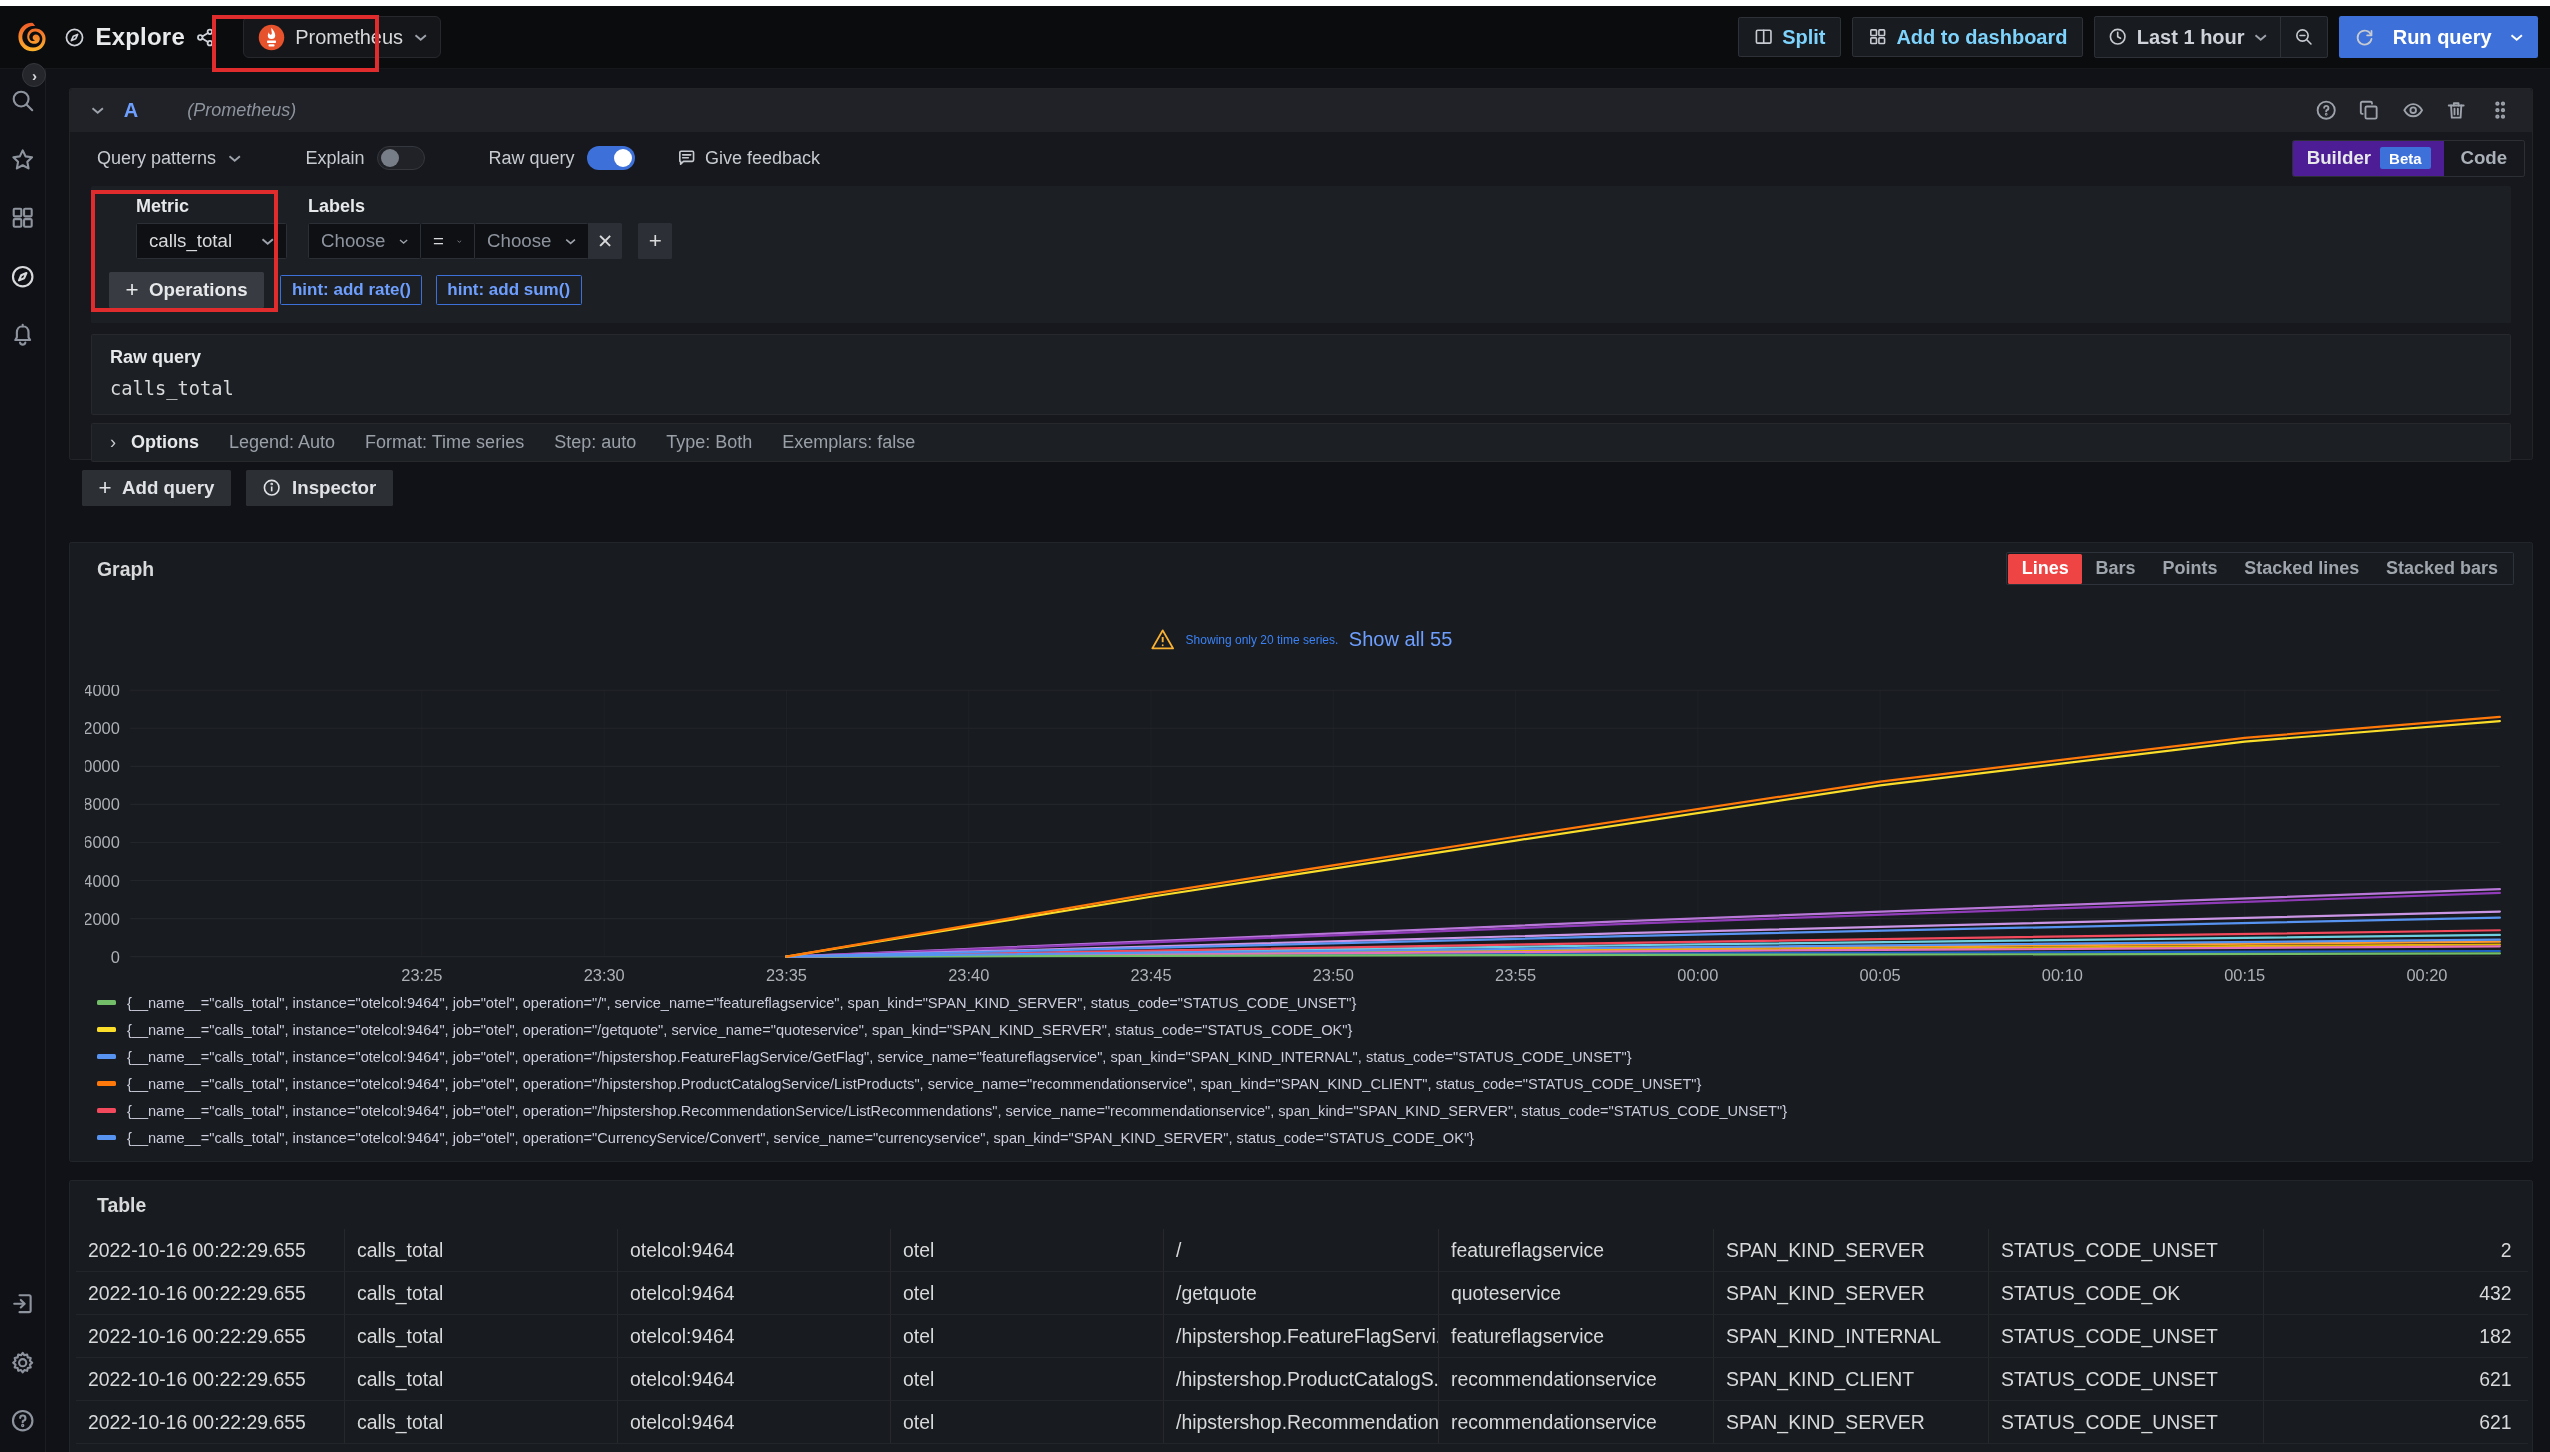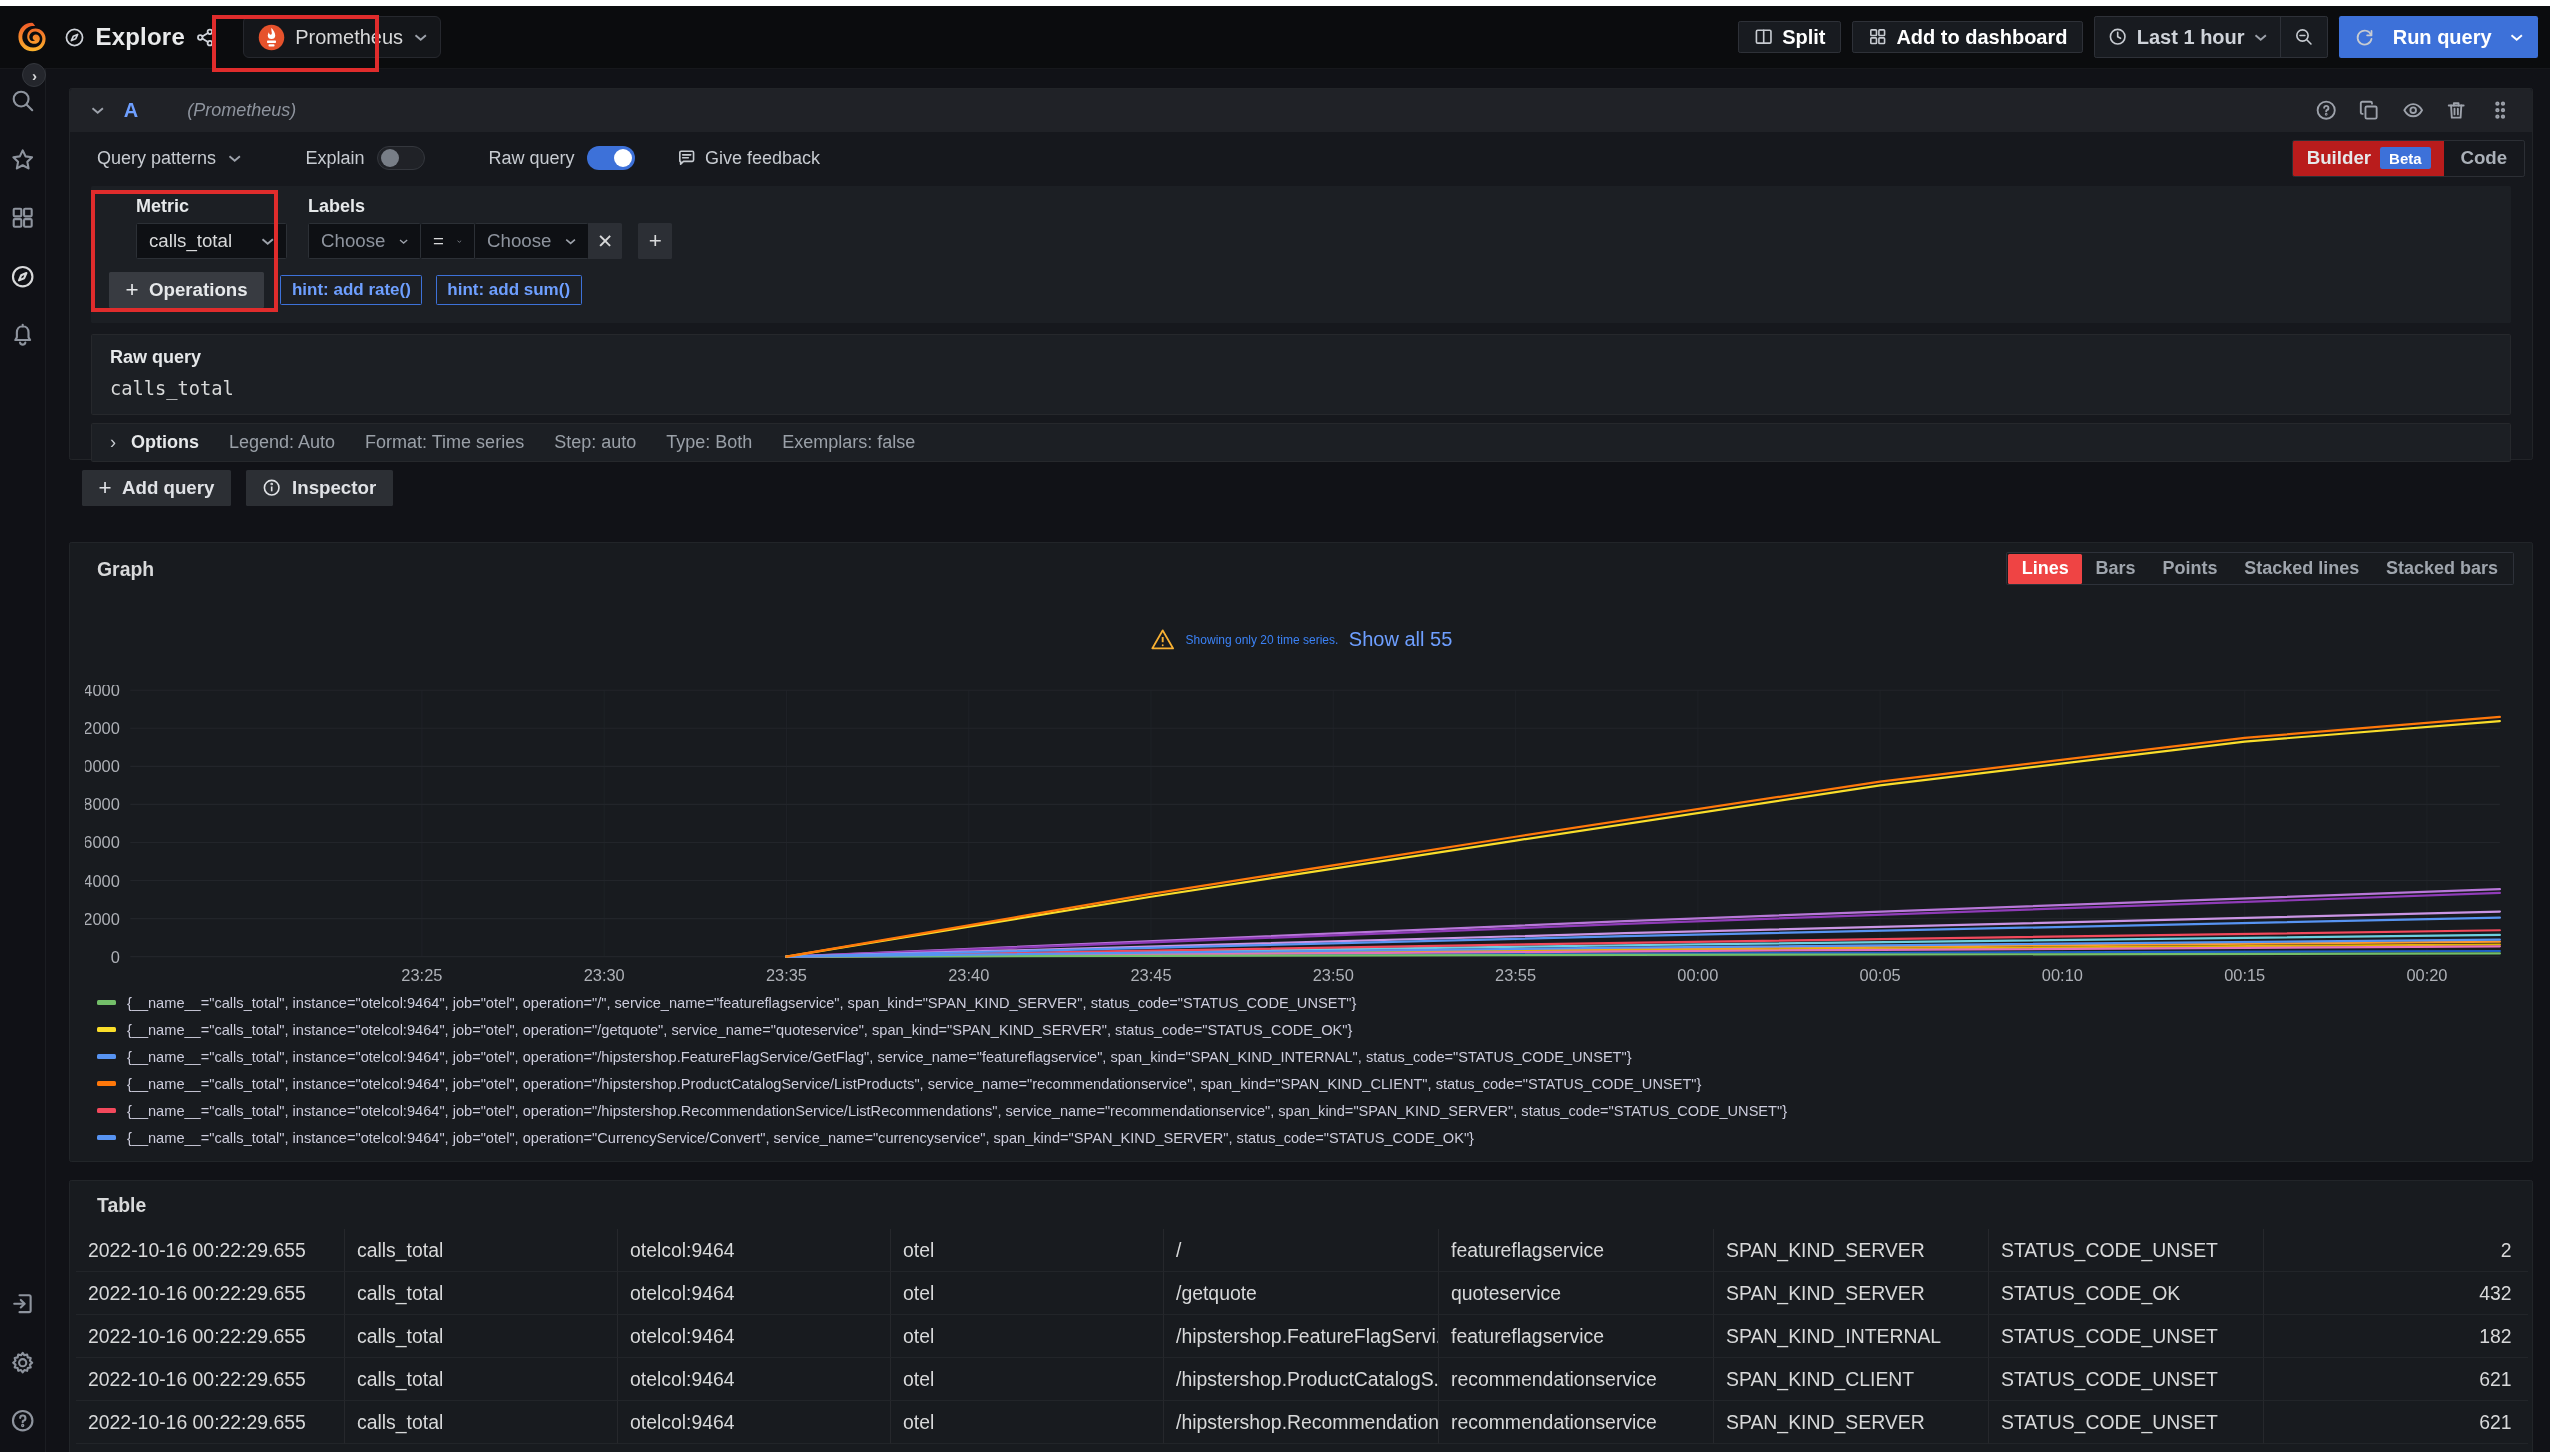--- a/index.html
+++ b/index.html
@@ -11,22 +11,22 @@
   
   .header { position:absolute; left:0; top:6px; width:2550px; height:63px; background:#0b0c0e;
             display:flex; align-items:center; padding:0 12px; border-bottom:0.7px solid #17181c; }
   .logo { width:34px; height:34px; margin:0 15px 0 3px; }
   .hdr-title { display:flex; align-items:center; gap:10.5px; margin-right:16.4px; }
   .hdr-title .t { font-size:24px; font-weight:700; color:#e9eaeb; letter-spacing:0.2px; }
   .ds-picker { display:flex; align-items:center; gap:10.5px; background:#14161a; border:0.7px solid #26282e;
                border-radius:6px; height:42px; padding:0 13.4px; margin-left:10.5px; }
   .ds-picker .n { font-size:20px; color:#d8d9da; font-weight:500; }
   .spacer { flex:1; }
-  .hbtn { display:flex; align-items:center; gap:9px; height:32px; background:#181b20; border:0.7px solid #2e3138;
-          border-radius:2.2px; padding:0 15px; font-size:20px; font-weight:600; color:#ffffff; margin-left:10.5px; }
+  .hbtn { display:flex; align-items:center; gap:9px; height:40px; background:#181b20; border:0.7px solid #2e3138;
+          border-radius:2.2px; padding:0 15px; font-size:20px; font-weight:600; color:#7dd3fc; margin-left:10.5px; }
   .tgroup { display:flex; align-items:stretch; height:42px; border:0.7px solid #2e3138; border-radius:2.2px;
             margin-left:10.5px; background:#181b20; }
   .tgroup .seg { display:flex; align-items:center; gap:9px; padding:0 13.4px; font-size:20px; font-weight:600; color:#cfd3d9; }
   .tgroup .sep { width:0.7px; background:#2e3138; }
   .runbtn { display:flex; align-items:center; gap:18px; height:42px; background:#3d71d9; border-radius:2.2px;
             padding:0 15px; font-size:20px; font-weight:700; color:#fff; margin-left:10.5px; }
   .chev { width:13.4px; height:9px; }
   .chev polyline { fill:none; stroke:#9da2ab; stroke-width:2.6; }
   .runbtn .chev polyline { stroke:#fff; }
 
@@ -57,21 +57,21 @@
   .tgl-wrap { display:flex; align-items:center; gap:12px; margin-left:64px; }
   .tgl-wrap .lbl { font-size:18px; color:#c7cbd1; font-weight:500; }
   .toggle { width:48px; height:24px; border-radius:12px; position:relative; }
   .toggle.off { background:#202227; border:0.7px solid #34373d; }
   .toggle.off .knob { position:absolute; left:3px; top:2.2px; width:18px; height:18px; border-radius:50%; background:#787e87; }
   .toggle.on { background:#3d71d9; }
   .toggle.on .knob { position:absolute; right:3px; top:3px; width:18px; height:18px; border-radius:50%; background:#fff; }
   .feedback { display:flex; align-items:center; gap:9px; margin-left:42px; font-size:18px; color:#c7cbd1; font-weight:500; }
   .seg-ctl { position:absolute; right:7.5px; top:-3px; display:flex; align-items:center; height:37px;
              border:0.7px solid #2c2f35; border-radius:2.2px; overflow:hidden; }
-  .seg-ctl .seg1 { display:flex; align-items:center; gap:9px; height:100%; padding:0 13.4px; background:#b91c1c; }
+  .seg-ctl .seg1 { display:flex; align-items:center; gap:9px; height:100%; padding:0 13.4px; background:#4c1d95; }
   .seg-ctl .seg1 .t { font-size:18.7px; font-weight:700; color:#e6e8ea; }
   .beta { background:#3d71d9; color:#fff; font-size:15px; font-weight:700; border-radius:2.2px; padding:2.2px 9px; }
   .seg-ctl .seg2 { padding:0 16.4px; font-size:18.7px; font-weight:600; color:#aab0b8; }
 
   .builder-box { margin:12px 21px 0 21px; background:#1c1f24; border-radius:1.5px; padding:10.5px 18px 15px 18px; }
   .fields { display:flex; align-items:flex-end; gap:21px;margin-left:27px; }
   .field .flabel { font-size:18px; font-weight:700; color:#e6e8ea; margin-bottom:6px; }
   .selbox { display:flex; align-items:center; justify-content:space-between; gap:13.4px; height:36px;
             background:#0e1014; border:0.7px solid #2c3036; border-radius:1.5px; padding:0 12px; font-size:18.7px; color:#d8d9da; }
   .selbox.placeholder { color:#8e949e; }

